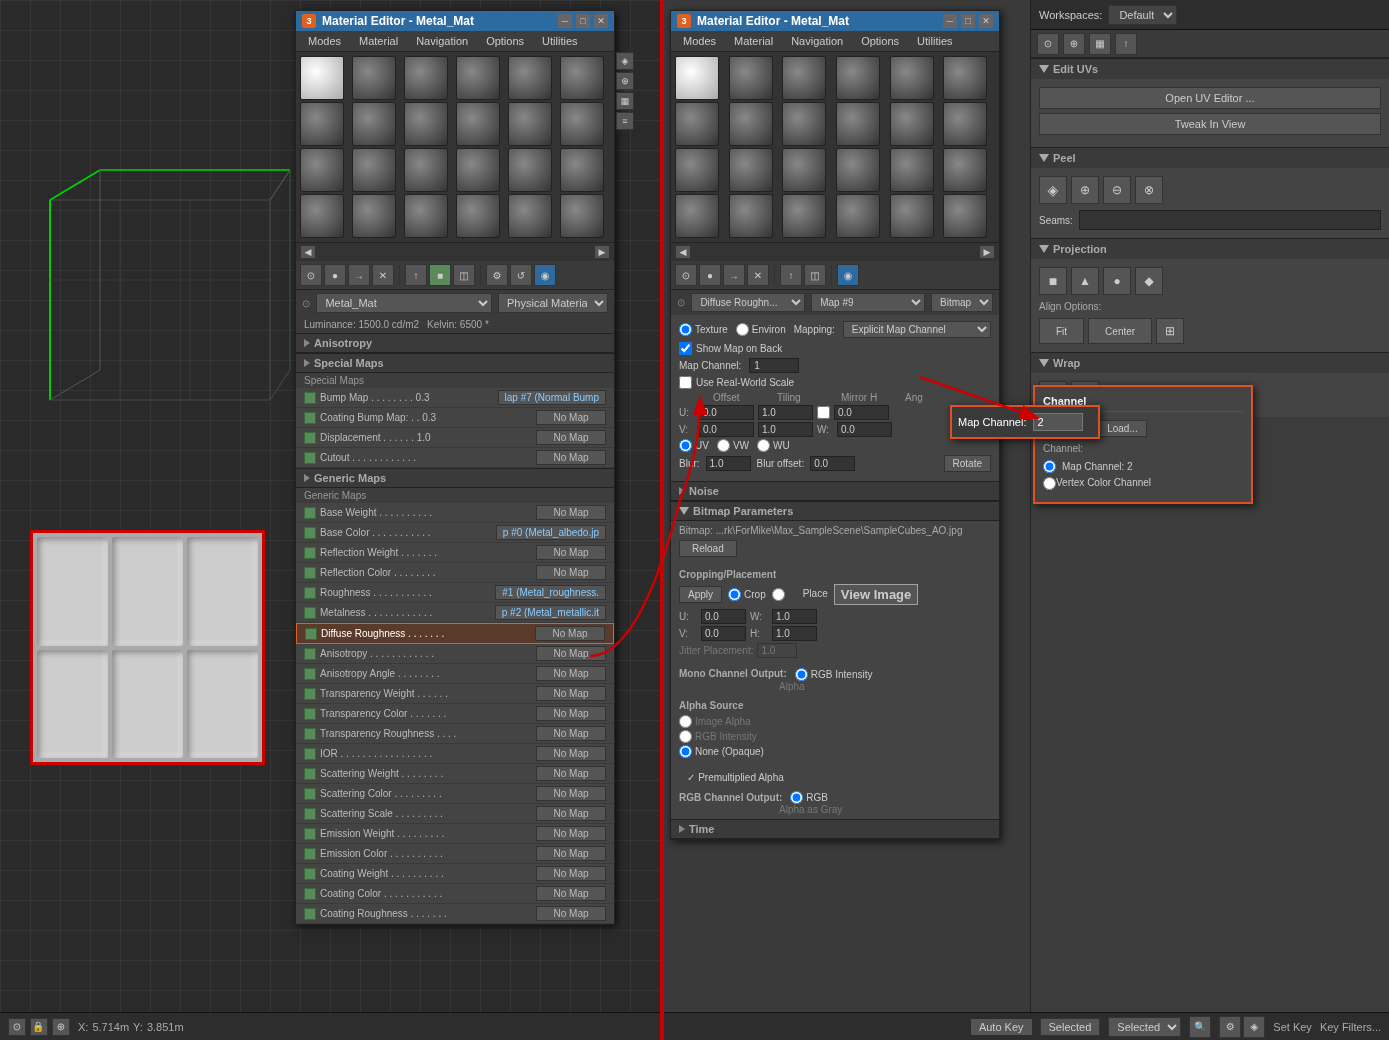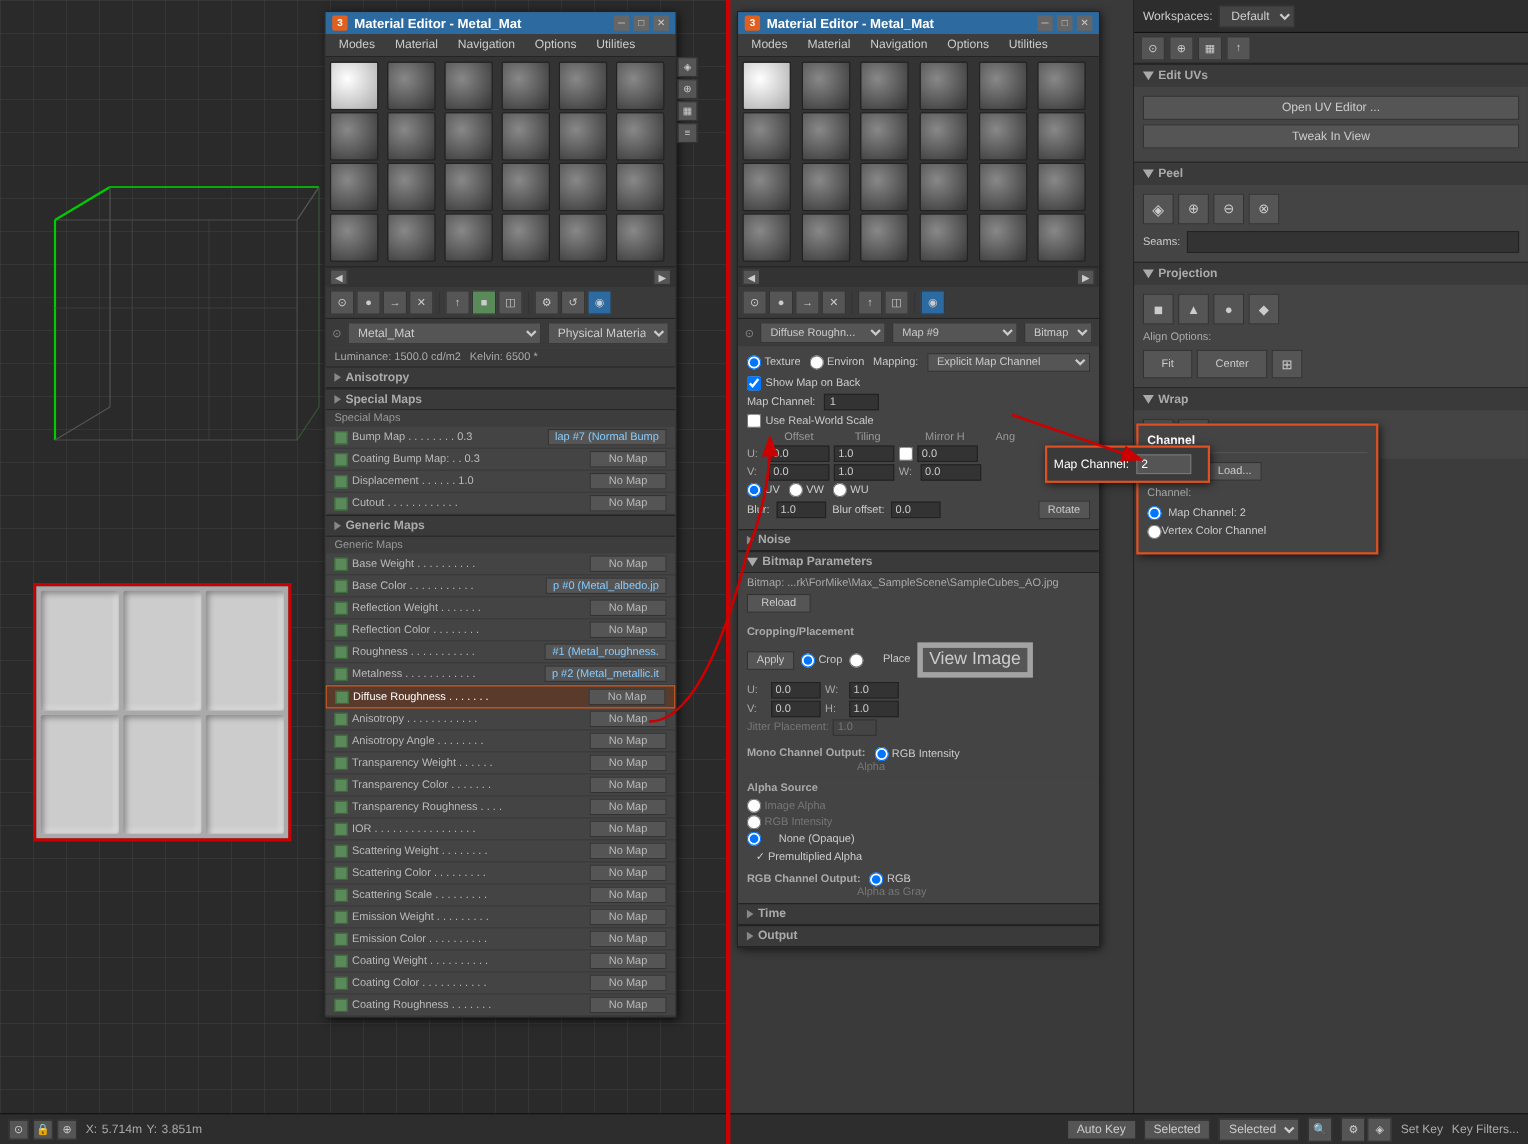--- a/index.html
+++ b/index.html
@@ -884,21 +884,21 @@
         <div style="display:flex;align-items:center;gap:6px;margin-bottom:4px;">
           <button style="background:#555;border:1px solid #333;color:#ccc;padding:2px 8px;font-size:10px;cursor:pointer;">Apply</button>
           <label style="display:flex;align-items:center;gap:3px;font-size:10px;">
             <input type="radio" name="cropplace" checked="" style="">
             <span>Crop</span>
           </label>
           <label style="display:flex;align-items:flex-start;gap:18px;font-size:10px;">
             <input type="radio" name="cropplace" style="">
             <span>Place</span>
           </label>
-          <button style="background:#555;border:5px solid #a3a3a3;color:#ccc;padding:2px 6px;font-size:16px;cursor:pointer;">View Image</button>
+          <button style="background:#555;border:1px solid #a3a3a3;color:#ccc;padding:2px 6px;font-size:13px;cursor:pointer;font-weight:bold;">View Image</button>
         </div>
 
         <div style="display:flex;align-items:center;gap:4px;margin-bottom:2px;font-size:10px;">
           <span style="width:18px;color:#aaa;">U:</span>
           <input type="number" value="0.0" style="background: rgb(51, 51, 51); border: 1px solid rgb(34, 34, 34); color: rgb(204, 204, 204); padding: 1px 3px; font-size: 10px; width: 45px;">
           <span style="width:18px;color:#aaa;">W:</span>
           <input type="number" value="1.0" style="background: rgb(51, 51, 51); border: 1px solid rgb(34, 34, 34); color: rgb(204, 204, 204); padding: 1px 3px; font-size: 10px; width: 45px;">
         </div>
         <div style="display:flex;align-items:center;gap:4px;margin-bottom:2px;font-size:10px;">
           <span style="width:18px;color:#aaa;">V:</span>
@@ -927,21 +927,21 @@
     <div style="padding:4px 8px;background:#444;font-size:10px;">
       <div style="font-weight:bold;color:#aaa;margin-bottom:4px;">Alpha Source</div>
       <label style="display:flex;align-items:center;gap:3px;margin-bottom:2px;">
         <input type="radio" name="alpha-src" style="">
         <span style="color:#777;">Image Alpha</span>
       </label>
       <label style="display:flex;align-items:center;gap:3px;margin-bottom:2px;">
         <input type="radio" name="alpha-src" style="">
         <span style="color:#777;">RGB Intensity</span>
       </label>
-      <label style="display:flex;align-items:center;gap:16px;margin-bottom:4px;">
+      <label style="display:flex;align-items:center;gap:3px;margin-bottom:14px;">
         <input type="radio" name="alpha-src" checked="" style="">
         <span>None (Opaque)</span>
       </label>
       <div style="display:flex;align-items:center;gap:3px;margin-left:8px;font-size:10px;">
         <span>✓ Premultiplied Alpha</span>
       </div>
     </div>
 
     <div style="padding:4px 8px;background:#444;font-size:10px;">
       <div style="display:flex;align-items:center;gap:8px;">
@@ -952,24 +952,20 @@
         </label>
       </div>
       <div style="margin-left:100px;font-size:10px;color:#777;">Alpha as Gray</div>
     </div>
 
     <div class="section-header">
       <span class="section-arrow"></span>
       <span>Time</span>
     </div>
 
-    <div class="section-header">
-      <span class="section-arrow"></span>
-      <span>Output</span>
-    </div>
 
   </div>
 </div>
 
 <div style="position:absolute;top:385px;left:1033px;width:220px;background:#444;border:2px solid #e05020;box-shadow:2px 2px 8px rgba(0,0,0,0.7);z-index:50;padding:8px;">
   <div style="color:#fff;font-size:11px;font-weight:bold;margin-bottom:8px;border-bottom:1px solid #555;padding-bottom:4px;">Channel</div>
 
   <div style="display:flex;align-items:center;gap:6px;margin-bottom:6px;">
     <button style="background:#555;border:1px solid #333;color:#ccc;padding:2px 8px;font-size:10px;cursor:pointer;">Save...</button>
     <button style="background:#555;border:1px solid #333;color:#ccc;padding:2px 8px;font-size:10px;cursor:pointer;">Load...</button>

